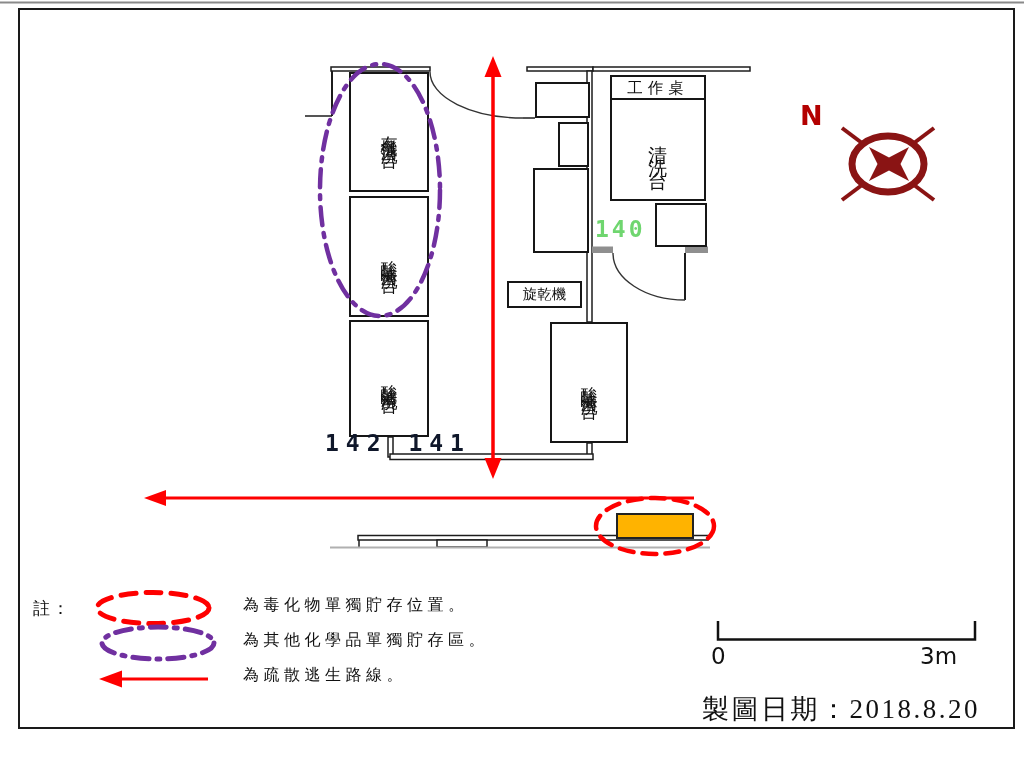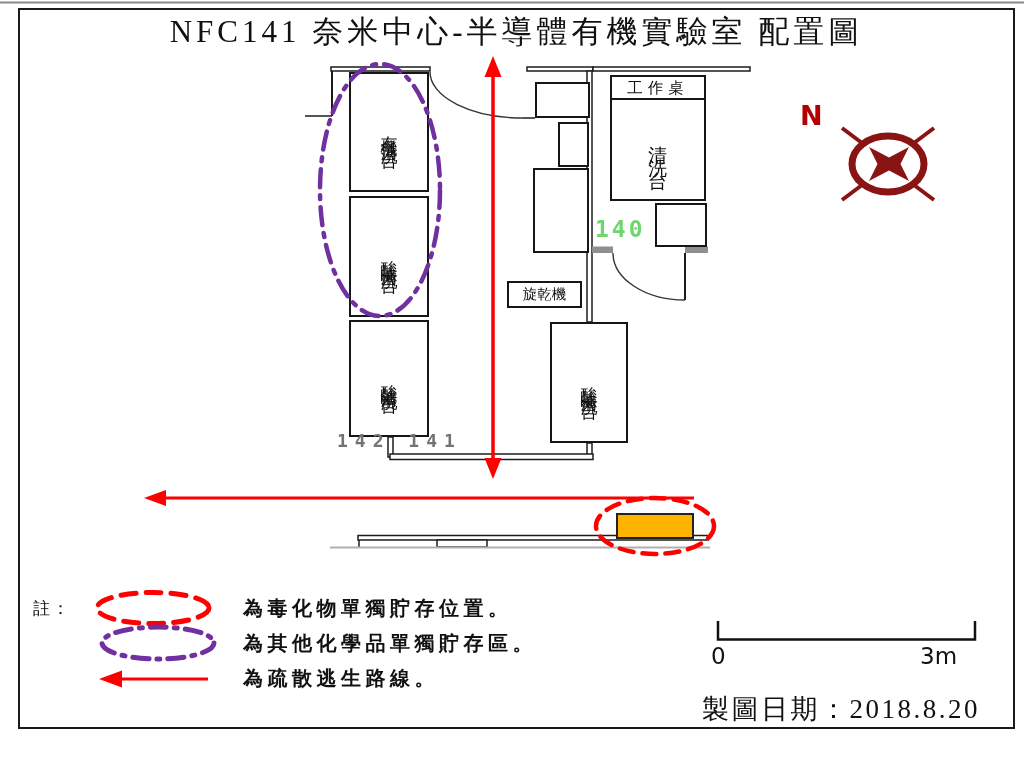--- a/index.html
+++ b/index.html
@@ -11,21 +11,21 @@
        box-sizing:border-box;display:flex;align-items:center;justify-content:center;}
   .vtext{writing-mode:vertical-rl;text-orientation:upright;line-height:1;}
   .lbl{position:absolute;z-index:3;white-space:nowrap;}
   #svg-over{z-index:4;}
   .green-lbl{font-family:"DejaVu Sans Mono","Liberation Mono",monospace;font-weight:bold;}
   .sans{font-family:"DejaVu Sans","Liberation Sans",sans-serif;}
   #frame{position:absolute;left:18px;top:8px;width:997px;height:721px;
          border:2px solid #1a1a1a;z-index:0;box-sizing:border-box;}
   #title{left:18px;top:11px;width:997px;text-align:center;font-size:31px;
          letter-spacing:4px;z-index:3;}
-  .legend-text{font-size:20px;letter-spacing:4.5px;font-weight:bold;}
+  .legend-text{font-size:16px;letter-spacing:4.5px;}
 </style>
 </head>
 <body>
 
 <div id="stage">
 
   <div id="frame"></div>
 
   <svg id="svg-under" width="1024" height="768" viewBox="0 0 1024 768">
     <line x1="0" y1="2.5" x2="1024" y2="2.5" stroke="#8a8a8a" stroke-width="2"></line>
@@ -80,27 +80,26 @@
   </div>
   <div class="box" style="left:507px;top:281px;width:75px;height:27px;">
     <span style="font-size:14.5px;">旋乾機</span>
   </div>
 
   <div class="box" style="left:535px;top:82px;width:55px;height:36px;"></div>
   <div class="box" style="left:558px;top:122px;width:31px;height:45px;"></div>
   <div class="box" style="left:533px;top:168px;width:56px;height:85px;"></div>
   <div class="box" style="left:655px;top:203px;width:52px;height:44px;"></div>
 
-  <div id="title" class="lbl">NFC141 奈米中心-半導體有機實驗室 配置圖</div>
 
   <div class="lbl sans" style="left: 800px; top: 100px; font-size: 27px; font-weight: bold; color: rgb(179, 0, 0);">N</div>
 
   <div class="lbl green-lbl" style="left: 595px; top: 216px; font-size: 23px; letter-spacing: 3px; color: rgb(111, 214, 111);">140</div>
 
-  <div class="lbl green-lbl" style="left: 337px; top: 430px; font-size: 18px; letter-spacing: 7px; color: #737373;">142 141</div>
+  <div class="lbl green-lbl" style="left: 325px; top: 430px; font-size: 23px; letter-spacing: 7px; color: #0f172a;">142 141</div>
 
   <div class="lbl" style="left:33px;top:597px;font-size:17px;letter-spacing:2px;">註：</div>
   <div class="lbl legend-text" style="left:243px;top:595px;">為毒化物單獨貯存位置。</div>
   <div class="lbl legend-text" style="left:243px;top:665px;">為疏散逃生路線。</div>
   <div class="lbl legend-text" style="left:243px;top:630px;">為其他化學品單獨貯存區。</div>
 
   <div class="lbl sans" style="left:711px;top:643px;font-size:23px;">0</div>
   <div class="lbl sans" style="left:920px;top:643px;font-size:23px;">3m</div>
   <div class="lbl" style="left:702px;top:691px;font-size:27px;letter-spacing:2.5px;">製圖日期：2018.8.20</div>
 

